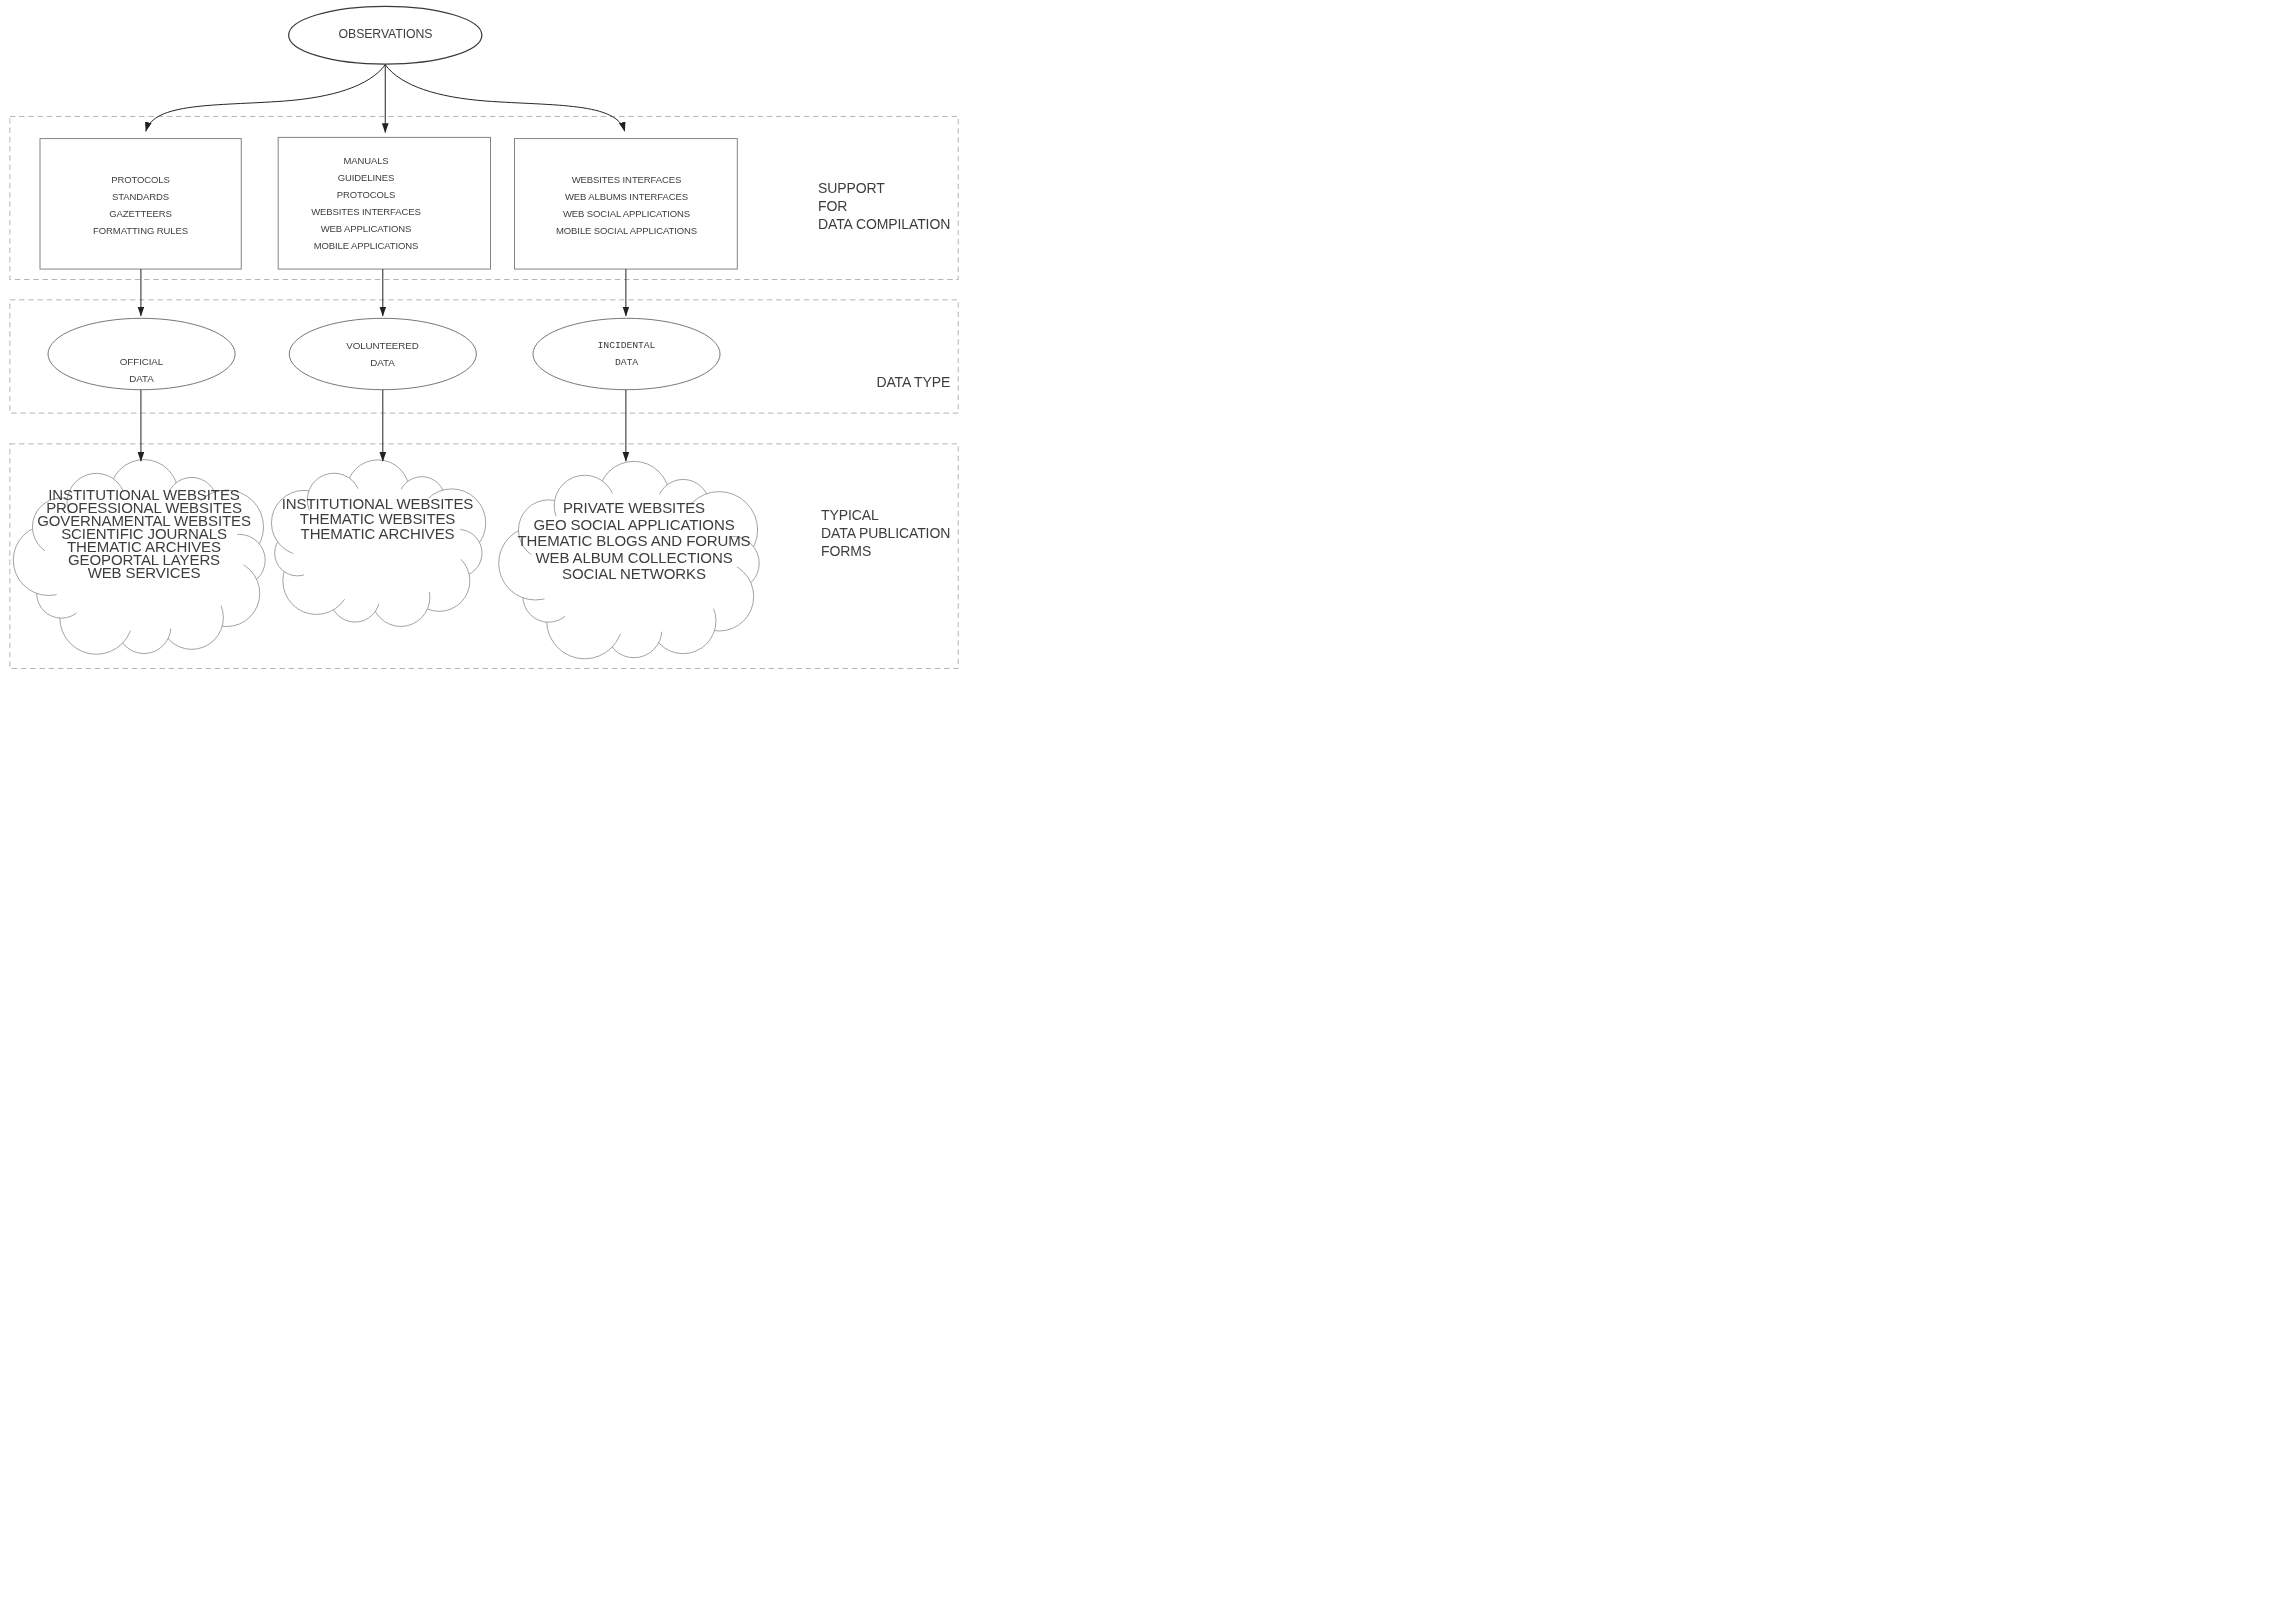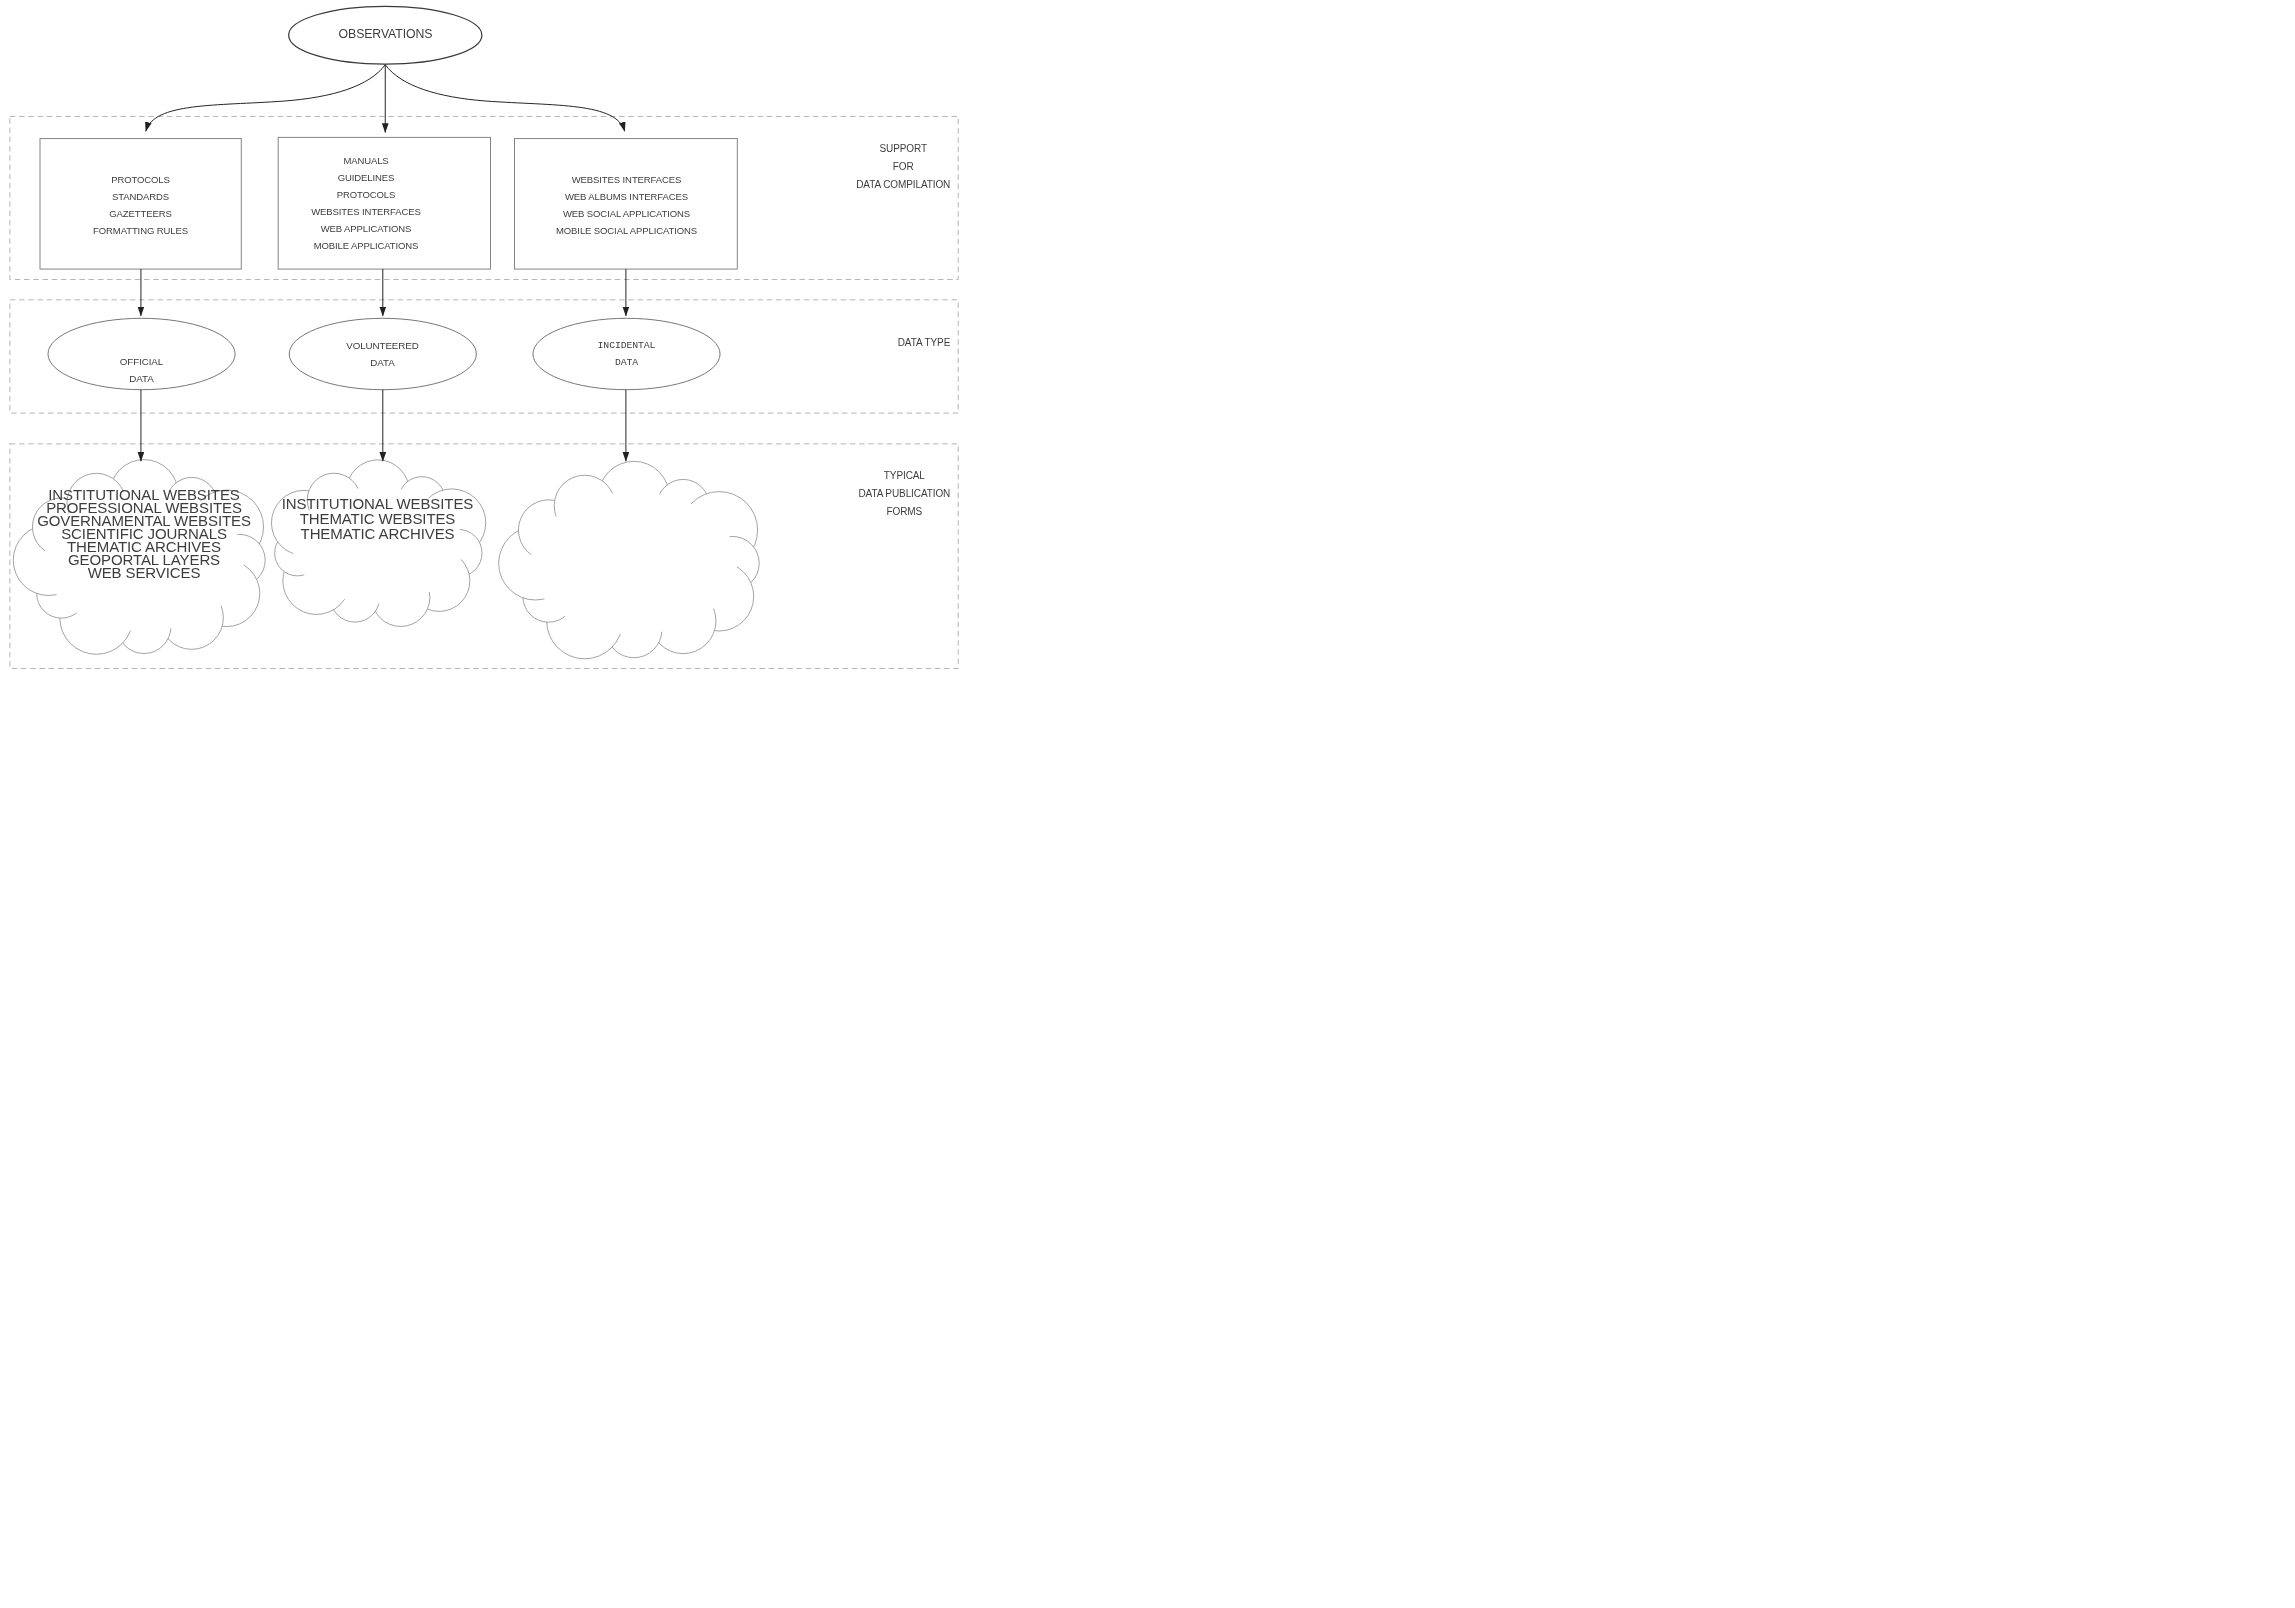--- a/index.html
+++ b/index.html
@@ -22,22 +22,22 @@
   .arrow{fill:none;stroke:var(--arrow);stroke-width:1.6;}
   .txt{
     position:absolute; display:flex; align-items:center; justify-content:center;
     text-align:center; white-space:pre-line; letter-spacing:-0.1px; text-transform:uppercase;
   }
   .obs-label{font-size:12.3px; line-height:16px;}
   .box-label{font-size:9.5px; line-height:17px;}
   .type-label{font-size:9.8px; line-height:17px;}
   .cloud-label{font-size:15px;}
   .side-label{
-    position:absolute; right:14.8px; text-align:center; white-space:pre-line;
-    font-size:10px; line-height:18px; letter-spacing:-0.1px;
+    position:absolute; right:14.8px; text-align:left; white-space:pre-line;
+    font-size:14px; line-height:18px; letter-spacing:-0.1px;margin-top:39px;
   }
 </style>
 </head>
 <body>
 
 <div class="canvas">
 
   <svg class="layer" width="965" height="676" viewBox="0 0 1568 1098">
     <defs>
       <marker id="arrowhead" markerUnits="userSpaceOnUse" markerWidth="18" markerHeight="13" refX="15" refY="5.5" orient="auto">
@@ -144,20 +144,25 @@
   <div class="txt cloud-label" style="left:27px;top:488px;width:234px;line-height:13px;">INSTITUTIONAL WEBSITES
 PROFESSIONAL WEBSITES
 GOVERNAMENTAL WEBSITES
 SCIENTIFIC JOURNALS
 THEMATIC ARCHIVES
 GEOPORTAL LAYERS
 WEB SERVICES</div>
   <div class="txt cloud-label" style="left:273px;top:497px;width:209px;line-height:14.8px;">INSTITUTIONAL WEBSITES
 THEMATIC WEBSITES
 THEMATIC ARCHIVES</div>
+  <div class="txt cloud-label" style="left:511px;top:500px;width:246px;line-height:16.6px;">PRIVATE WEBSITES
+GEO SOCIAL APPLICATIONS
+THEMATIC BLOGS AND FORUMS
+WEB ALBUM COLLECTIONS
+SOCIAL NETWORKS</div>
 
   <div class="side-label" style="top:140px;">SUPPORT
 FOR
 DATA COMPILATION</div>
   <div class="side-label" style="top:334px;">DATA TYPE</div>
   <div class="side-label" style="top:467px;">TYPICAL
 DATA PUBLICATION
 FORMS</div>
 
 </div>

